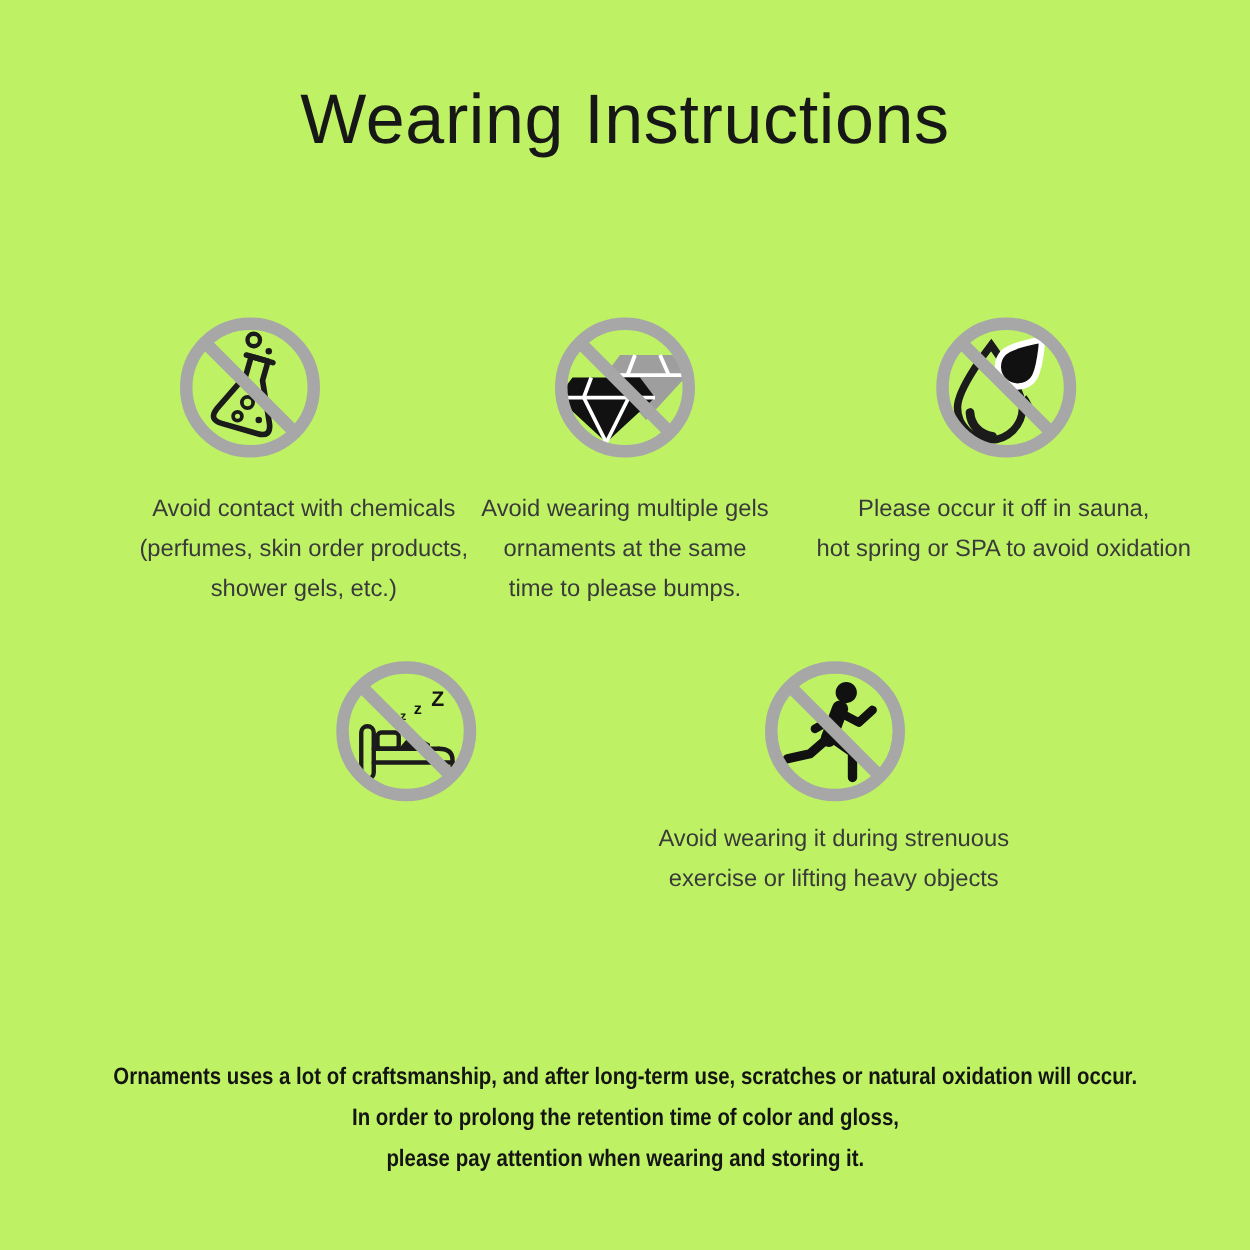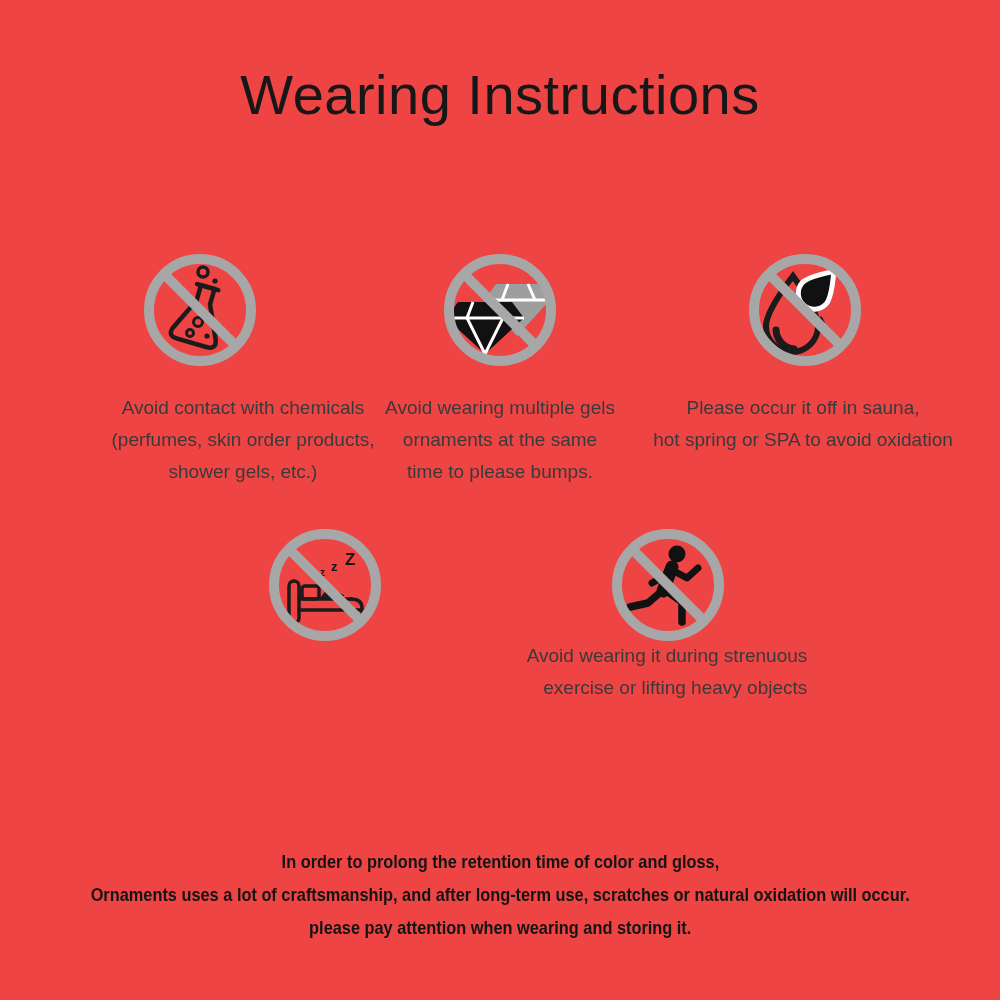--- a/index.html
+++ b/index.html
@@ -3,21 +3,21 @@
 <meta charset="utf-8">
 <style>
   html,body{margin:0;padding:0;}
   body{
     font-family:"Liberation Sans","DejaVu Sans",sans-serif;
     background:#fff;
   }
   .page{
     position:relative;
     width:1000px;height:1000px;
-    background:#ef4444;
+    background:#bef264;
     overflow:hidden;
     margin:0 auto;
   }
   .title{
     position:absolute;
     top:62px;left:0;width:1000px;
     text-align:center;
     font-size:56px;
     font-weight:400;
     letter-spacing:0.5px;
@@ -55,21 +55,21 @@
   
   #fig-chemicals {left:140px;top:250px;}
   #fig-ornaments {left:440px;top:250px;}
   #fig-water     {left:745px;top:250px;}
   #fig-sleeping  {left:265px;top:525px;}
   #fig-exercise  {left:608px;top:525px;}
   #cap-chemicals {left:200px;top:392px;margin-left:43px;}
   #cap-ornaments {left:500px;top:392px;}
   #cap-water     {left:803px;top:392px;}
   #cap-sleeping  {left:323px;top:678px;}
-  #cap-exercise  {left:667px;top:640px;text-align:right;}
+  #cap-exercise  {left:667px;top:656px;}
 </style>
 </head>
 <body>
 
 <div class="page">
 
   <div class="title">Wearing Instructions</div>
 
   <div class="figure" id="fig-chemicals">
     <svg viewBox="0 0 120 120" xmlns="http://www.w3.org/2000/svg" aria-hidden="true">
@@ -173,18 +173,18 @@
     <div class="cap-line">hot spring or SPA to avoid oxidation</div>
   </div>
 
 
   <div class="caption" id="cap-exercise">
     <div class="cap-line">Avoid wearing it during strenuous</div>
     <div class="cap-line">exercise or lifting heavy objects</div>
   </div>
 
   <div class="note">
+    <div class="note-line"><span>Ornaments uses a lot of craftsmanship, and after long-term use, scratches or natural oxidation will occur.</span></div>
     <div class="note-line"><span>In order to prolong the retention time of color and gloss,</span></div>
-    <div class="note-line"><span>Ornaments uses a lot of craftsmanship, and after long-term use, scratches or natural oxidation will occur.</span></div>
     <div class="note-line"><span>please pay attention when wearing and storing it.</span></div>
   </div>
 
 </div>
 
 </body></html>

